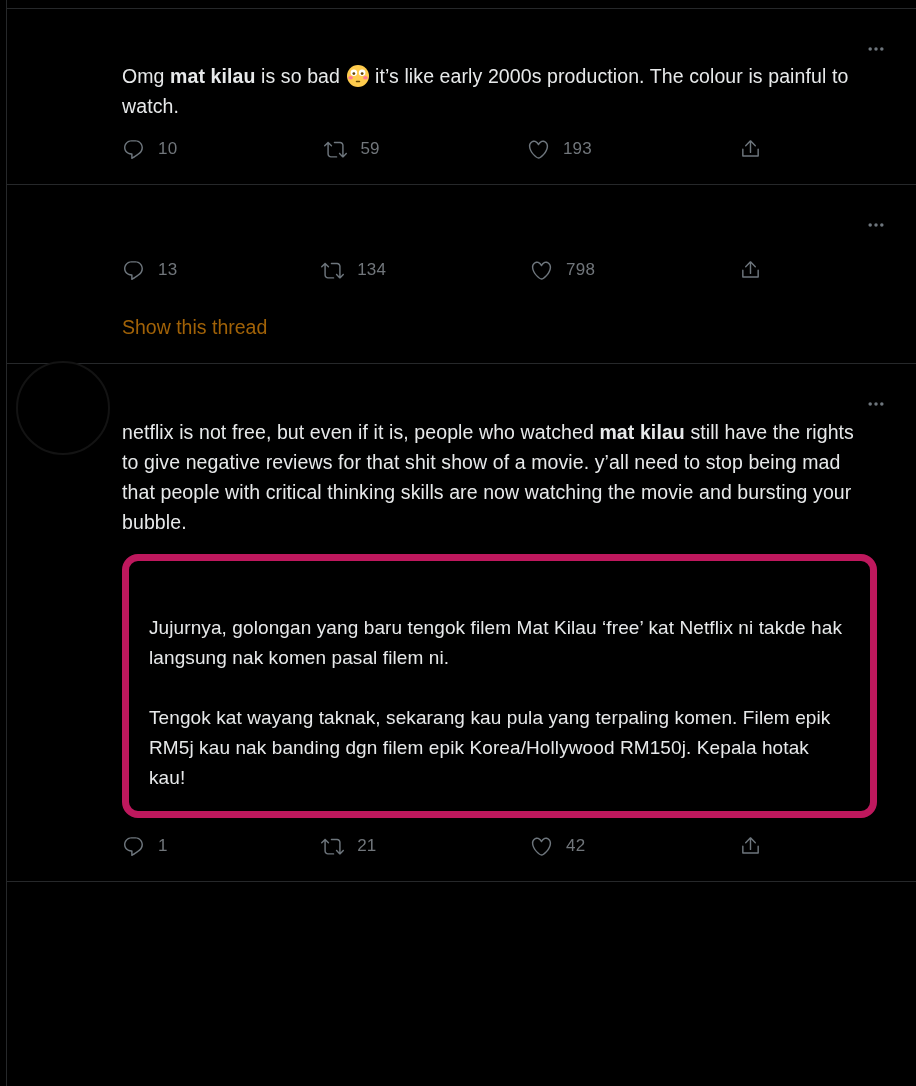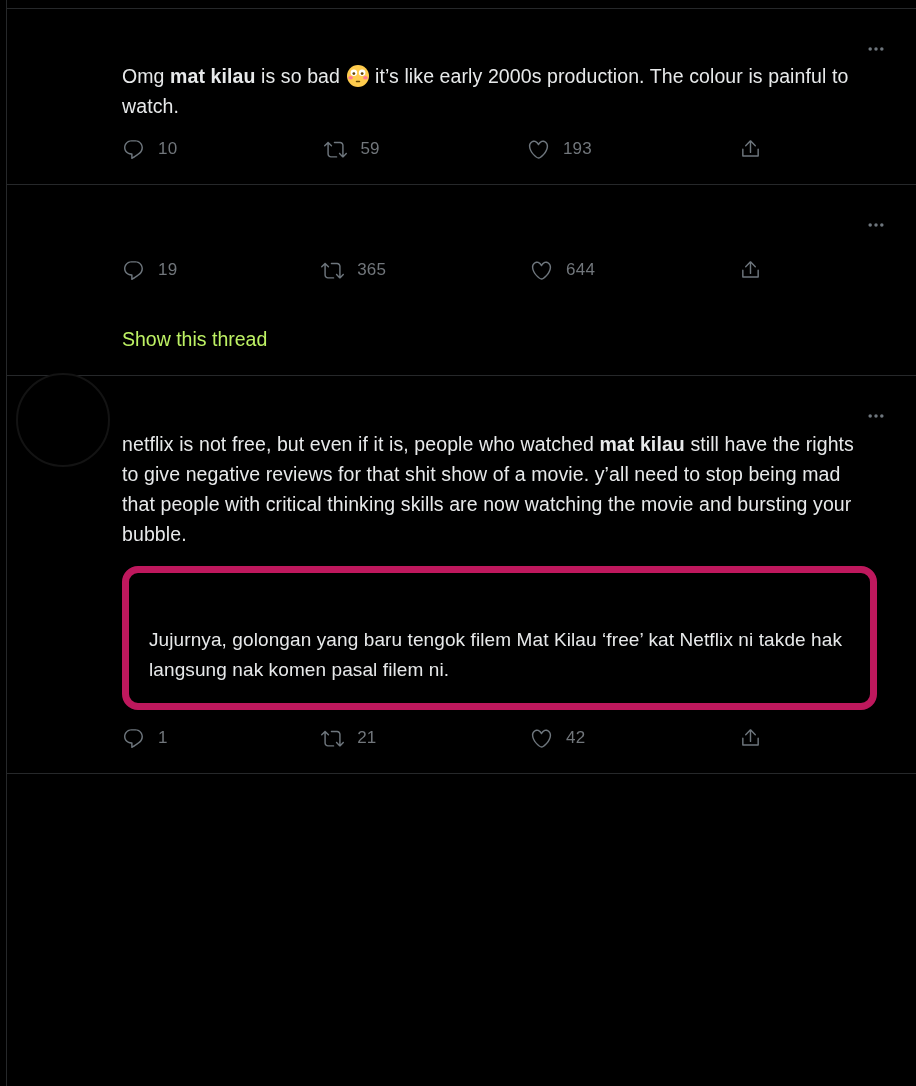--- a/index.html
+++ b/index.html
@@ -77,22 +77,22 @@
     display: flex; align-items: center; gap: 13px;
     background: none; border: none; padding: 0; margin: 0;
     cursor: pointer;
     font-family: inherit;
   }
   .action svg { width: 23px; height: 23px; fill: #6e767d; }
   .count { color: #71767b; font-size: 17px; letter-spacing: 0.2px; }
 
   .thread-link {
     display: inline-block;
-    margin-top: 44px;
-    color: #bef264;
+    margin-top: 32px;
+    color: #a16207;
     font-size: 19.5px;
     text-decoration: none;
     cursor: pointer;
   }
 
   .avatar-ghost {
     position: absolute;
     left: 9px; top: -3px;
     width: 94px; height: 94px;
     border-radius: 50%;
@@ -161,33 +161,33 @@
           <circle cx="5" cy="12" r="2.1"></circle>
           <circle cx="12" cy="12" r="2.1"></circle>
           <circle cx="19" cy="12" r="2.1"></circle>
         </svg>
     </button>
     <div class="actions">
       <button class="action">
         <svg viewBox="0 0 24 24">
             <path d="M14.046 2.242l-4.148-.01h-.002c-4.374 0-7.8 3.427-7.8 7.802 0 4.098 3.186 7.206 7.465 7.37v3.828c0 .108.044.286.12.403.142.225.384.347.632.347.138 0 .277-.038.402-.118.264-.168 6.473-4.14 8.088-5.506 1.902-1.61 3.04-3.97 3.043-6.312v-.017c-.006-4.367-3.43-7.787-7.8-7.788zm3.787 12.972c-1.134.96-4.862 3.405-6.772 4.643V16.67c0-.414-.335-.75-.75-.75h-.396c-3.66 0-6.318-2.476-6.318-5.886 0-3.534 2.768-6.302 6.3-6.302l4.147.01h.002c3.532 0 6.3 2.766 6.302 6.296-.003 1.91-.942 3.844-2.514 5.176z"></path>
           </svg>
-        <span class="count">19</span>
+        <span class="count">13</span>
       </button>
       <button class="action">
         <svg viewBox="0 0 24 24">
             <path d="M23.77 15.67c-.292-.293-.767-.293-1.06 0l-2.22 2.22V7.65c0-2.068-1.683-3.75-3.75-3.75h-5.85c-.414 0-.75.336-.75.75s.336.75.75.75h5.85c1.24 0 2.25 1.01 2.25 2.25v10.24l-2.22-2.22c-.293-.293-.768-.293-1.06 0s-.294.768 0 1.06l3.5 3.5c.145.147.337.22.53.22s.383-.072.53-.22l3.5-3.5c.294-.292.294-.767 0-1.06zm-10.66 3.28H7.26c-1.24 0-2.25-1.01-2.25-2.25V6.46l2.22 2.22c.148.147.34.22.532.22s.384-.073.53-.22c.293-.293.293-.768 0-1.06l-3.5-3.5c-.293-.294-.768-.294-1.06 0l-3.5 3.5c-.294.292-.294.767 0 1.06s.767.293 1.06 0l2.22-2.22V16.7c0 2.068 1.683 3.75 3.75 3.75h5.85c.414 0 .75-.336.75-.75s-.337-.75-.75-.75z"></path>
           </svg>
-        <span class="count">365</span>
+        <span class="count">134</span>
       </button>
       <button class="action">
         <svg viewBox="0 0 24 24">
             <path d="M12 21.638h-.014C9.403 21.59 1.95 14.856 1.95 8.478c0-3.064 2.525-5.754 5.403-5.754 2.29 0 3.83 1.58 4.646 2.73.814-1.148 2.354-2.73 4.645-2.73 2.88 0 5.404 2.69 5.404 5.755 0 6.376-7.454 13.11-10.037 13.157H12zM7.354 4.225c-2.08 0-3.903 1.988-3.903 4.255 0 5.74 7.034 11.596 8.55 11.658 1.518-.062 8.55-5.917 8.55-11.658 0-2.267-1.823-4.255-3.903-4.255-2.528 0-3.94 2.936-3.952 2.965-.23.562-1.156.562-1.387 0-.014-.03-1.425-2.965-3.955-2.965z"></path>
           </svg>
-        <span class="count">644</span>
+        <span class="count">798</span>
       </button>
       <button class="action">
         <svg viewBox="0 0 24 24">
             <path d="M17.53 7.47l-5-5c-.293-.293-.768-.293-1.06 0l-5 5c-.294.293-.294.768 0 1.06s.767.294 1.06 0l3.72-3.72V15c0 .414.336.75.75.75s.75-.336.75-.75V4.81l3.72 3.72c.146.147.338.22.53.22s.384-.072.53-.22c.293-.293.293-.767 0-1.06zm3.22 11.28c0 .414-.336.75-.75.75H4c-.414 0-.75-.336-.75-.75v-7c0-.414.336-.75.75-.75s.75.336.75.75v6.25h14.5v-6.25c0-.414.336-.75.75-.75s.75.336.75.75v7z"></path>
           </svg>
       </button>
     </div>
     <a class="thread-link" href="#">Show this thread</a>
   </article>
 
@@ -199,20 +199,21 @@
           <circle cx="12" cy="12" r="2.1"></circle>
           <circle cx="19" cy="12" r="2.1"></circle>
         </svg>
     </button>
     <div class="tweet-text">
         <p><span>netflix is not free, but even if it is, people who watched </span><span class="bold">mat kilau</span><span> still have the rights to give negative reviews for that shit show of a movie. y’all need to stop being mad that people with critical thinking skills are now watching the movie and bursting your bubble.</span></p>
       </div>
     <div class="quote-box">
       <div class="tweet-text">
           <p><span>Jujurnya, golongan yang baru tengok filem Mat Kilau ‘free’ kat Netflix ni takde hak langsung nak komen pasal filem ni.</span></p>
+          <p><span>Tengok kat wayang taknak, sekarang  kau pula yang terpaling komen. Filem epik RM5j kau nak banding dgn filem epik Korea/Hollywood RM150j. Kepala hotak kau!</span></p>
         </div>
     </div>
     <div class="actions">
       <button class="action">
         <svg viewBox="0 0 24 24">
             <path d="M14.046 2.242l-4.148-.01h-.002c-4.374 0-7.8 3.427-7.8 7.802 0 4.098 3.186 7.206 7.465 7.37v3.828c0 .108.044.286.12.403.142.225.384.347.632.347.138 0 .277-.038.402-.118.264-.168 6.473-4.14 8.088-5.506 1.902-1.61 3.04-3.97 3.043-6.312v-.017c-.006-4.367-3.43-7.787-7.8-7.788zm3.787 12.972c-1.134.96-4.862 3.405-6.772 4.643V16.67c0-.414-.335-.75-.75-.75h-.396c-3.66 0-6.318-2.476-6.318-5.886 0-3.534 2.768-6.302 6.3-6.302l4.147.01h.002c3.532 0 6.3 2.766 6.302 6.296-.003 1.91-.942 3.844-2.514 5.176z"></path>
           </svg>
         <span class="count">1</span>
       </button>
       <button class="action">

